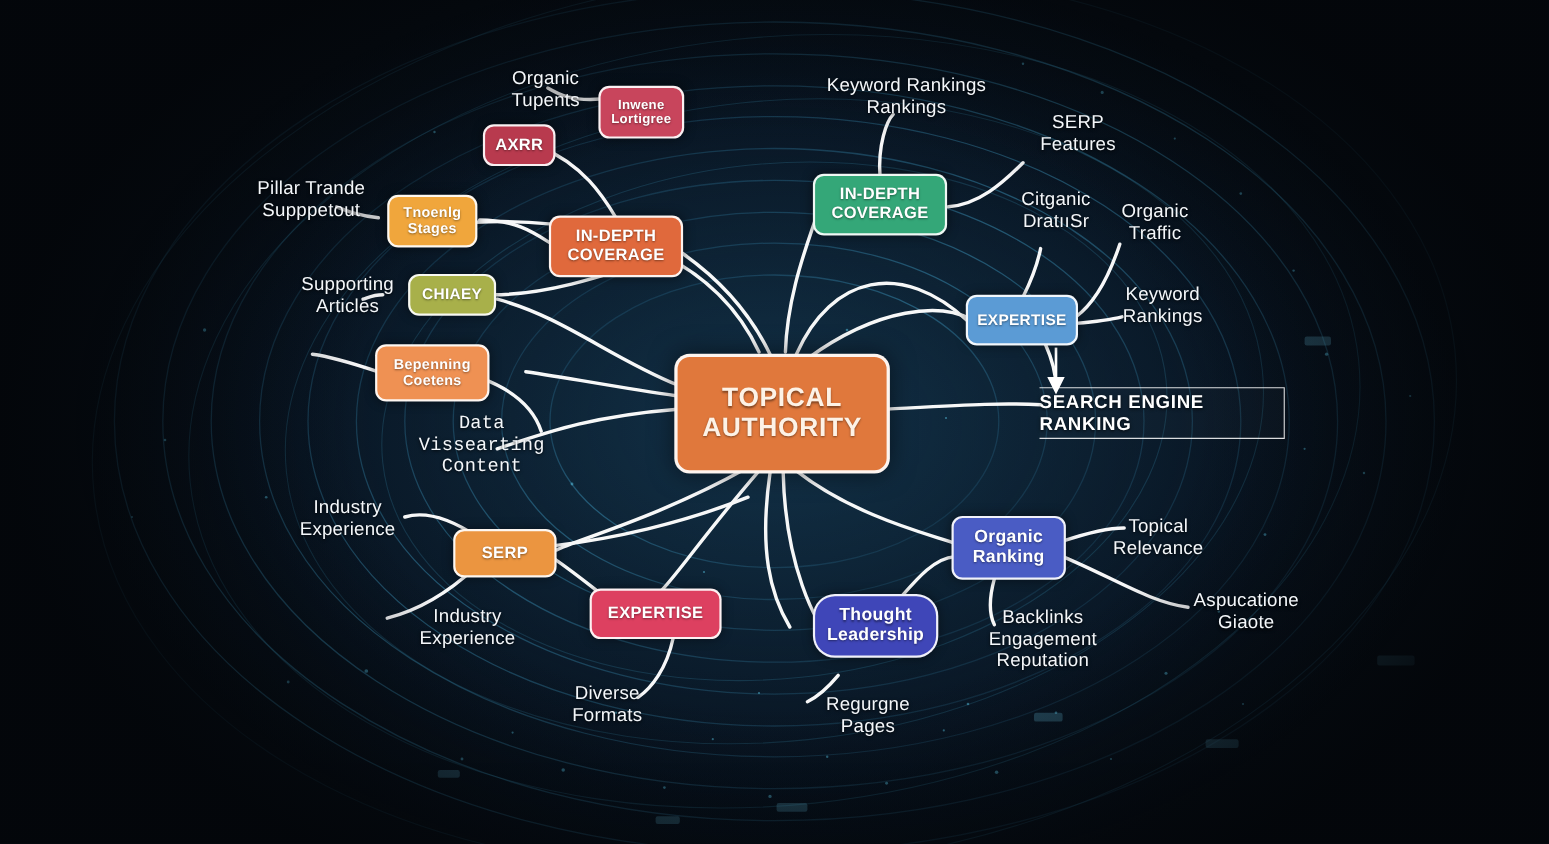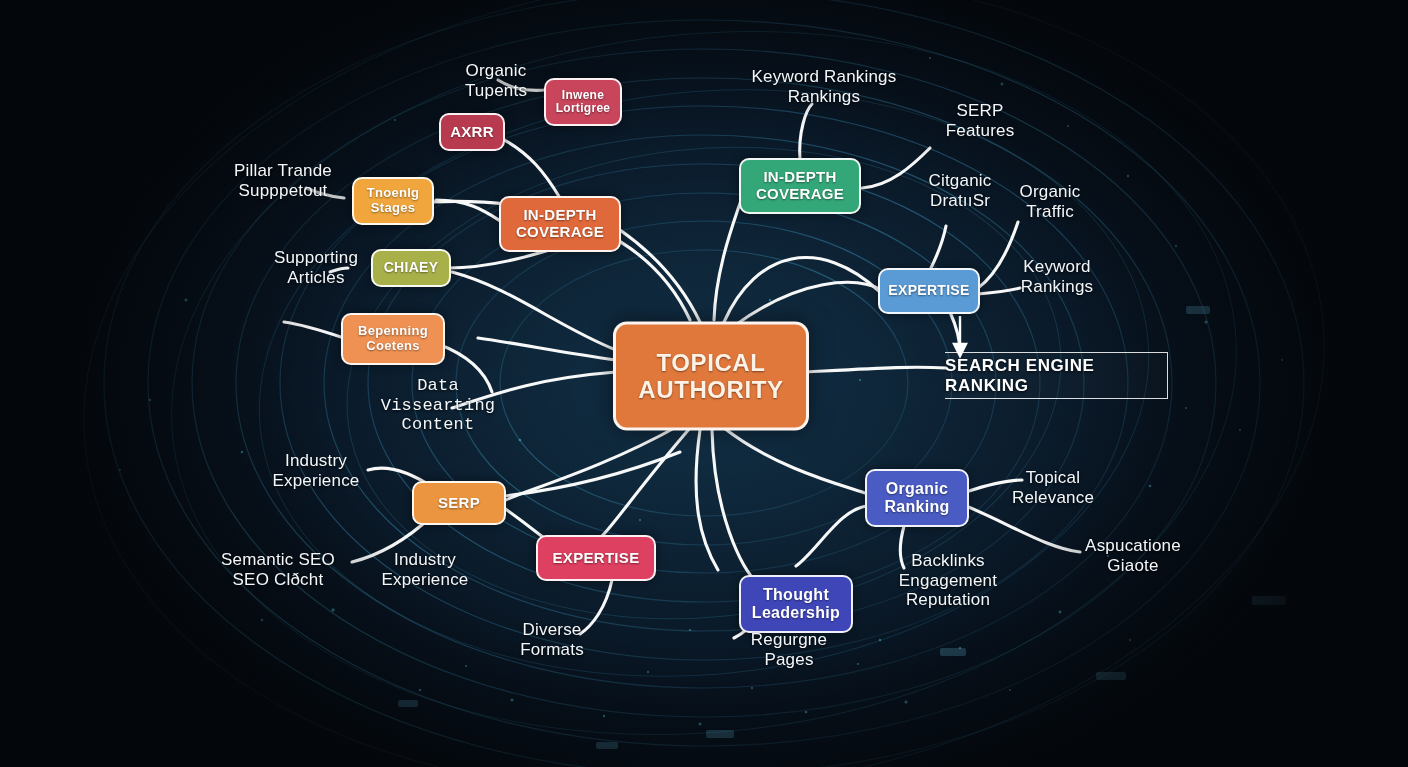--- a/index.html
+++ b/index.html
@@ -242,21 +242,21 @@
     <div class="node" style="left: 411px; top: 268px; width: 76px; height: 34px; background: rgb(168, 176, 74); font-size: 14px;"><span>CHIAEY</span></div>
     <div class="node" style="left: 393px; top: 339px; width: 100px; height: 48px; background: rgb(239, 145, 83); font-size: 13px;"><span>Bepenning
 Coetens</span></div>
     <div class="node" style="left: 800px; top: 186px; width: 118px; height: 52px; background: rgb(52, 167, 120); font-size: 15px;"><span>IN-DEPTH
 COVERAGE</span></div>
     <div class="node" style="left: 929px; top: 291px; width: 98px; height: 42px; background: rgb(91, 155, 213); font-size: 14px;"><span>EXPERTISE</span></div>
     <div class="node" style="left: 459px; top: 503px; width: 90px; height: 40px; background: rgb(235, 149, 64); font-size: 15px;"><span>SERP</span></div>
     <div class="node" style="left: 596px; top: 558px; width: 116px; height: 42px; background: rgb(221, 64, 96); font-size: 15px;"><span>EXPERTISE</span></div>
     <div class="node" style="left: 917px; top: 498px; width: 100px; height: 54px; background: rgb(74, 92, 196); font-size: 16px;"><span>Organic
 Ranking</span></div>
-    <div class="node" style="left: 796px; top: 604px; width: 110px; height: 54px; background: rgb(63, 70, 184); font-size: 16px;"><span>Thought
+    <div class="node" style="left: 796px; top: 569px; width: 110px; height: 54px; background: rgb(63, 70, 184); font-size: 16px; border-radius: 20px;"><span>Thought
 Leadership</span></div>
     <div class="leaf" style="left: 496px; top: 81px;">Organic
 Tupents</div>
     <div class="leaf" style="left: 824px; top: 87px;">Keyword Rankings
 Rankings</div>
     <div class="leaf" style="left: 980px; top: 121px;">SERP
 Features</div>
     <div class="leaf" style="left: 283px; top: 181px;">Pillar Trande
 Supppetout</div>
     <div class="leaf" style="left: 960px; top: 191px;">Citganic
@@ -269,22 +269,20 @@
 Rankings</div>
     <div class="leaf" style="left: 438px; top: 406px; font-family: Liberation Mono, monospace;">Data
 Vissearting
 Content</div>
     <div class="leaf" style="left: 316px; top: 471px;">Industry
 Experience</div>
     <div class="leaf" style="left: 1053px; top: 488px;">Topical
 Relevance</div>
     <div class="leaf" style="left: 1133px; top: 556px;">Aspucatione
 Giaote</div>
-    <div class="leaf" style="left: 278px; top: 570px;">Semantic SEO
-SEO Clðcht</div>
     <div class="leaf" style="left: 425px; top: 570px;">Industry
 Experience</div>
     <div class="leaf" style="left: 948px; top: 581px;">Backlinks
 Engagement
 Reputation</div>
     <div class="leaf" style="left: 552px; top: 640px;">Diverse
 Formats</div>
     <div class="leaf" style="left: 789px; top: 650px;">Regurgne
 Pages</div>
     <div id="vignette"></div>

